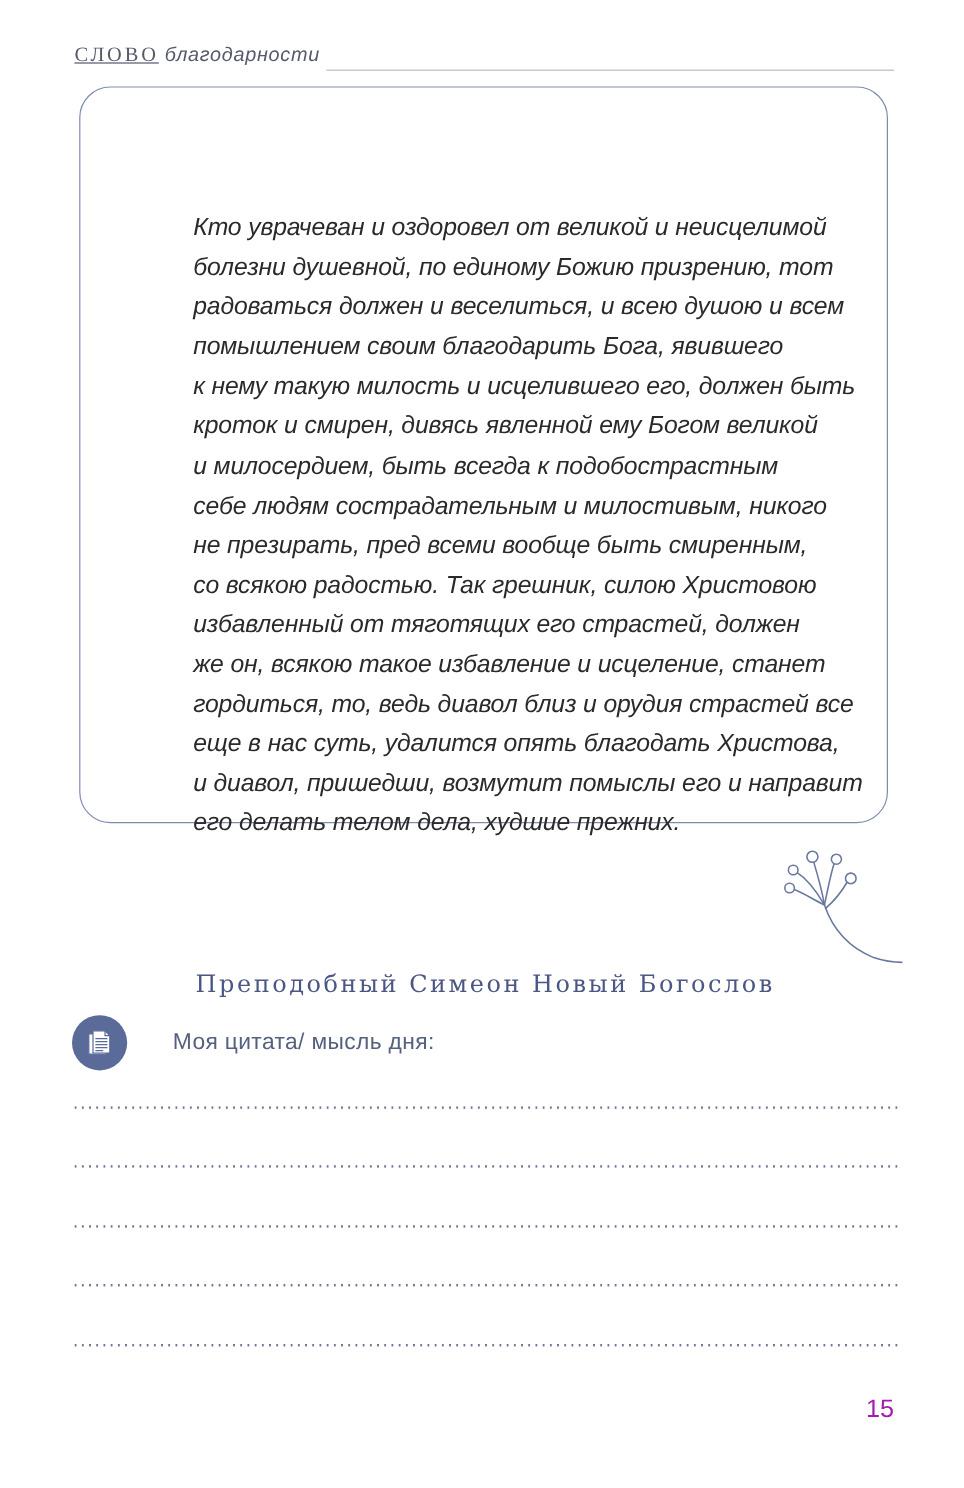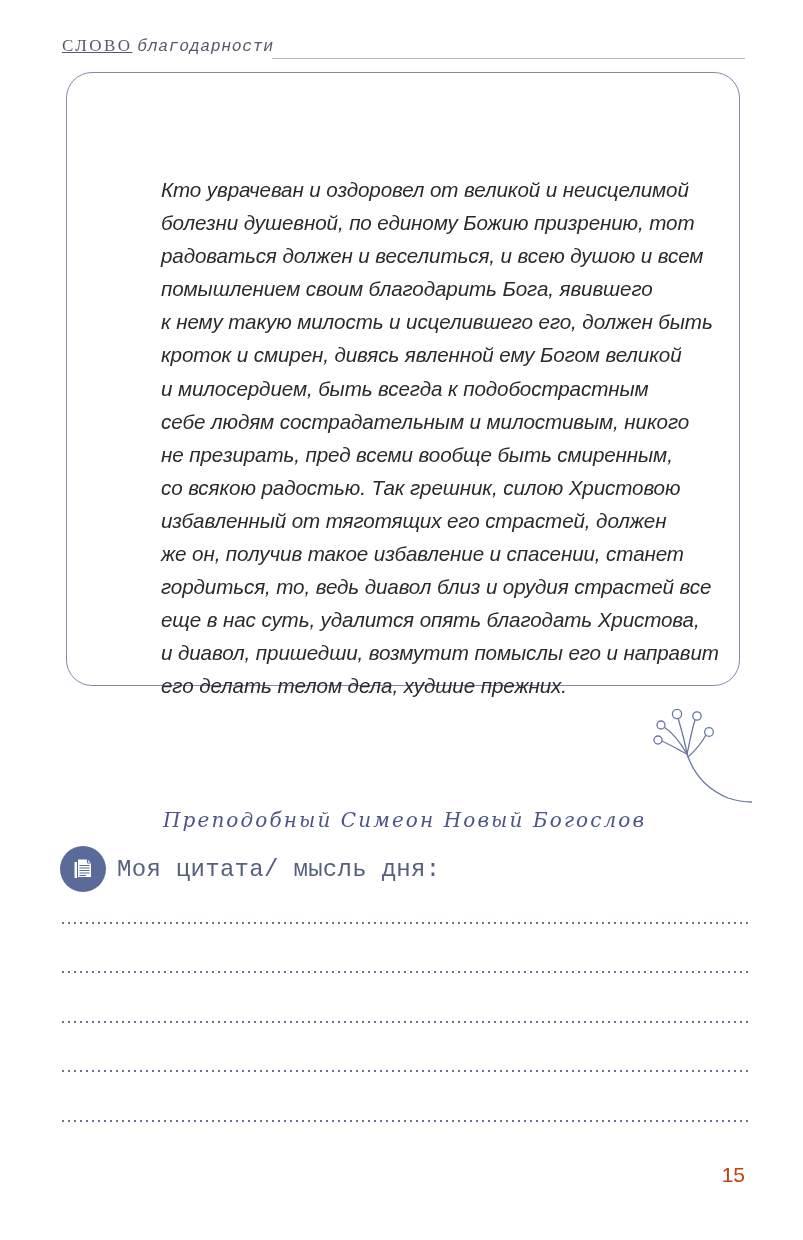--- a/index.html
+++ b/index.html
@@ -33,21 +33,21 @@
     font-size: 17px;
   }
   .header-word {
     font-family: "Liberation Serif", serif;
     letter-spacing: 2.4px;
     font-size: 17px;
     color: #55596a;
     text-decoration: underline;
   }
   .header-script {
-    font-family: Liberation Mono, monospace;
+    font-family: Liberation Sans, sans-serif;
     font-style: italic;
     font-size: 16.5px;
     letter-spacing: 0.6px;
     color: #55596a;
     margin-left: 5px;
   }
   .header-rule {
     position: absolute;
     left: 272px;
     top: 22px;
@@ -79,21 +79,20 @@
     line-height: 33.1px;
     color: #2a2a2d;
     white-space: nowrap;
     letter-spacing: -0.1px;
   }
   .quote-attrib {
     position: absolute;
     left: 96px;
     top: 735px;
     font-family: "DejaVu Serif", serif;
-    font-style: italic;
     font-size: 20px;
     letter-spacing: 2.1px;
     color: #4b5684;
     white-space: nowrap;
   }
 
   
   .branch-decor {
     position: absolute;
     left: 640px;
@@ -115,26 +114,25 @@
     width: 46px;
     height: 46px;
     border-radius: 50%;
     background: #5a6a99;
     display: flex;
     align-items: center;
     justify-content: center;
     flex: 0 0 auto;
   }
   .prompt-label {
-    margin-left: 11px;
-    font-size: 24px;
+    margin-left: 38px;
+    font-size: 19px;
     color: #56617f;
     letter-spacing: 0.3px;
     white-space: nowrap;
-    font-family: Liberation Mono, monospace;
   }
 
   
   .write-lines {
     position: absolute;
     left: 60px;
     top: 922px;
     width: 690px;
   }
   .write-line {
@@ -148,21 +146,21 @@
   }
 
   
   .page-number {
     position: absolute;
     left: 0;
     top: 1163px;
     width: 745px;
     text-align: right;
     font-size: 21px;
-    color: #c2410c;
+    color: #a21caf;
   }
 </style>
 </head>
 <body>
 
 <div class="page-header">
   <div class="header-title">
     <span class="header-word">СЛОВО</span><span class="header-script">благодарности</span>
   </div>
   <div class="header-rule"></div>
@@ -175,21 +173,21 @@
     <div class="quote-line">болезни душевной, по единому Божию призрению, тот</div>
     <div class="quote-line">радоваться должен и веселиться, и всею душою и всем</div>
     <div class="quote-line">помышлением своим благодарить Бога, явившего</div>
     <div class="quote-line">к нему такую милость и исцелившего его, должен быть</div>
     <div class="quote-line">кроток и смирен, дивясь явленной ему Богом великой</div>
     <div class="quote-line">и милосердием, быть всегда к подобострастным</div>
     <div class="quote-line">себе людям сострадательным и милостивым, никого</div>
     <div class="quote-line">не презирать, пред всеми вообще быть смиренным,</div>
     <div class="quote-line">со всякою радостью. Так грешник, силою Христовою</div>
     <div class="quote-line">избавленный от тяготящих его страстей, должен</div>
-    <div class="quote-line">же он, получив такое избавление и спасении, станет</div>
+    <div class="quote-line">же он, всякою такое избавление и исцеление, станет</div>
     <div class="quote-line">гордиться, то, ведь диавол близ и орудия страстей все</div>
     <div class="quote-line">еще в нас суть, удалится опять благодать Христова,</div>
     <div class="quote-line">и диавол, пришедши, возмутит помыслы его и направит</div>
     <div class="quote-line">его делать телом дела, худшие прежних.</div>
   </div>
 
   <div class="quote-attrib">Преподобный Симеон Новый Богослов</div>
 </div>
 
 <div class="branch-decor">

